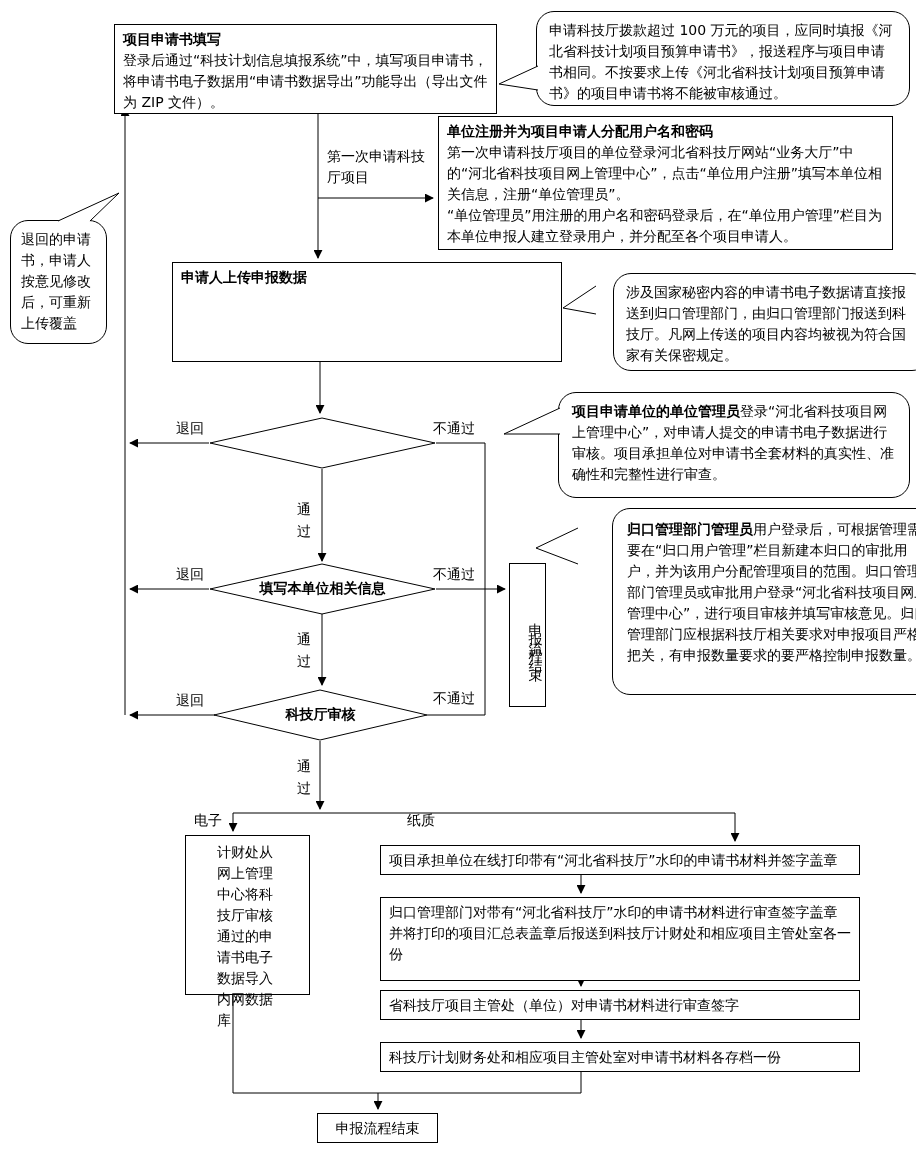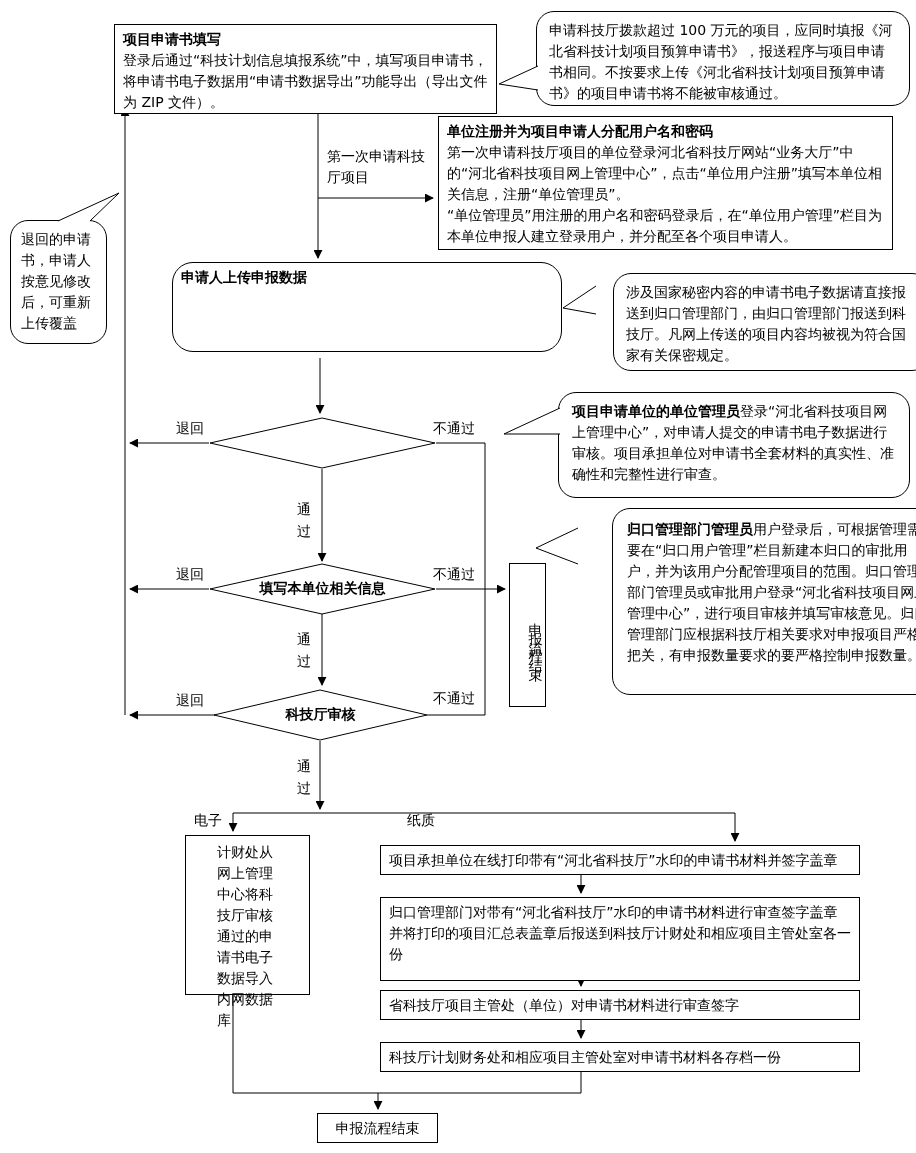--- a/index.html
+++ b/index.html
@@ -78,21 +78,21 @@
     <div class="title">项目申请书填写</div>
     <div>登录后通过“科技计划信息填报系统”中，填写项目申请书，将申请书电子数据用“申请书数据导出”功能导出（导出文件为 ZIP 文件）。</div>
   </div>
 
   <div class="box" style="left:438px;top:116px;width:455px;height:134px;line-height:21px;">
     <div class="title">单位注册并为项目申请人分配用户名和密码</div>
     <div>第一次申请科技厅项目的单位登录河北省科技厅网站“业务大厅”中的“河北省科技项目网上管理中心”，点击“单位用户注册”填写本单位相关信息，注册“单位管理员”。</div>
     <div>“单位管理员”用注册的用户名和密码登录后，在“单位用户管理”栏目为本单位申报人建立登录用户，并分配至各个项目申请人。</div>
   </div>
 
-  <div class="box" style="left:172px;top:262px;width:390px;height:90px;border-radius:21px;">
+  <div class="box" style="left:172px;top:262px;width:390px;height:100px;">
     <div class="title">申请人上传申报数据</div>
   </div>
 
   <div class="box" style="left:185px;top:835px;width:125px;height:160px;padding:6px 31px;">
     <div>计财处从网上管理中心将科技厅审核通过的申请书电子数据导入内网数据库</div>
   </div>
 
   <div class="box" style="left:380px;top:845px;width:480px;height:30px;">
     <div>项目承担单位在线打印带有“河北省科技厅”水印的申请书材料并签字盖章</div>
   </div>

